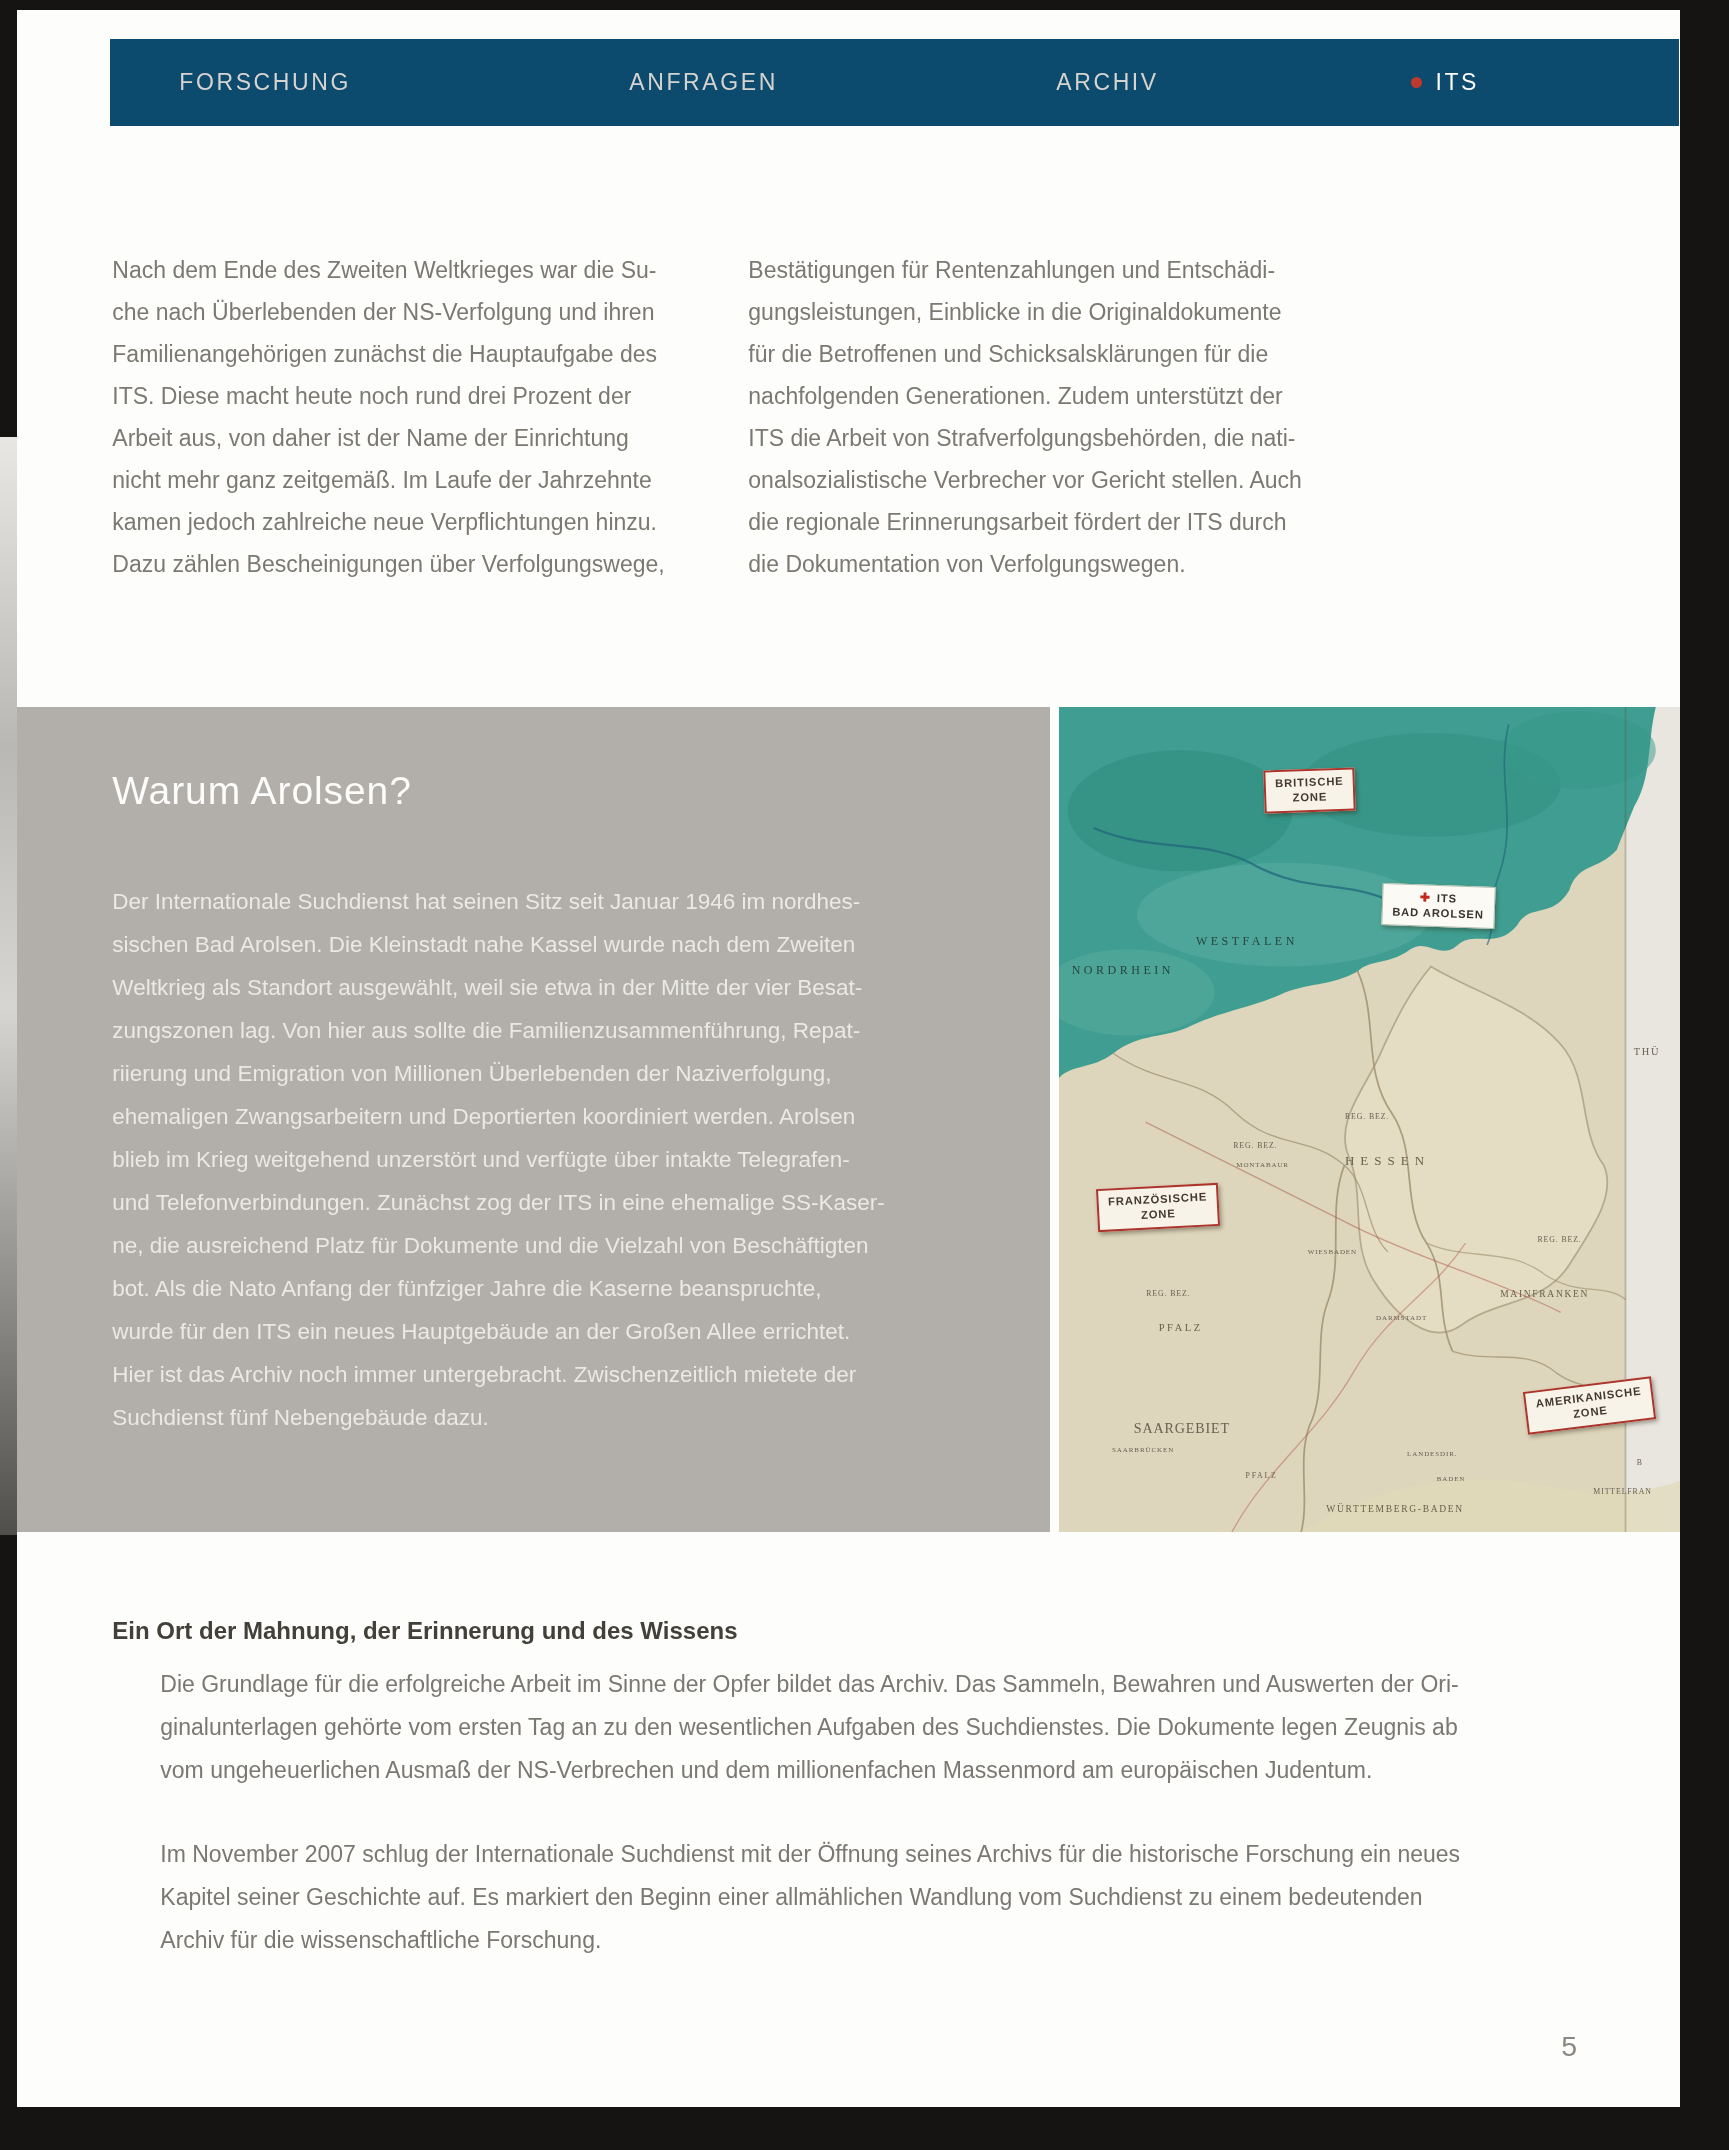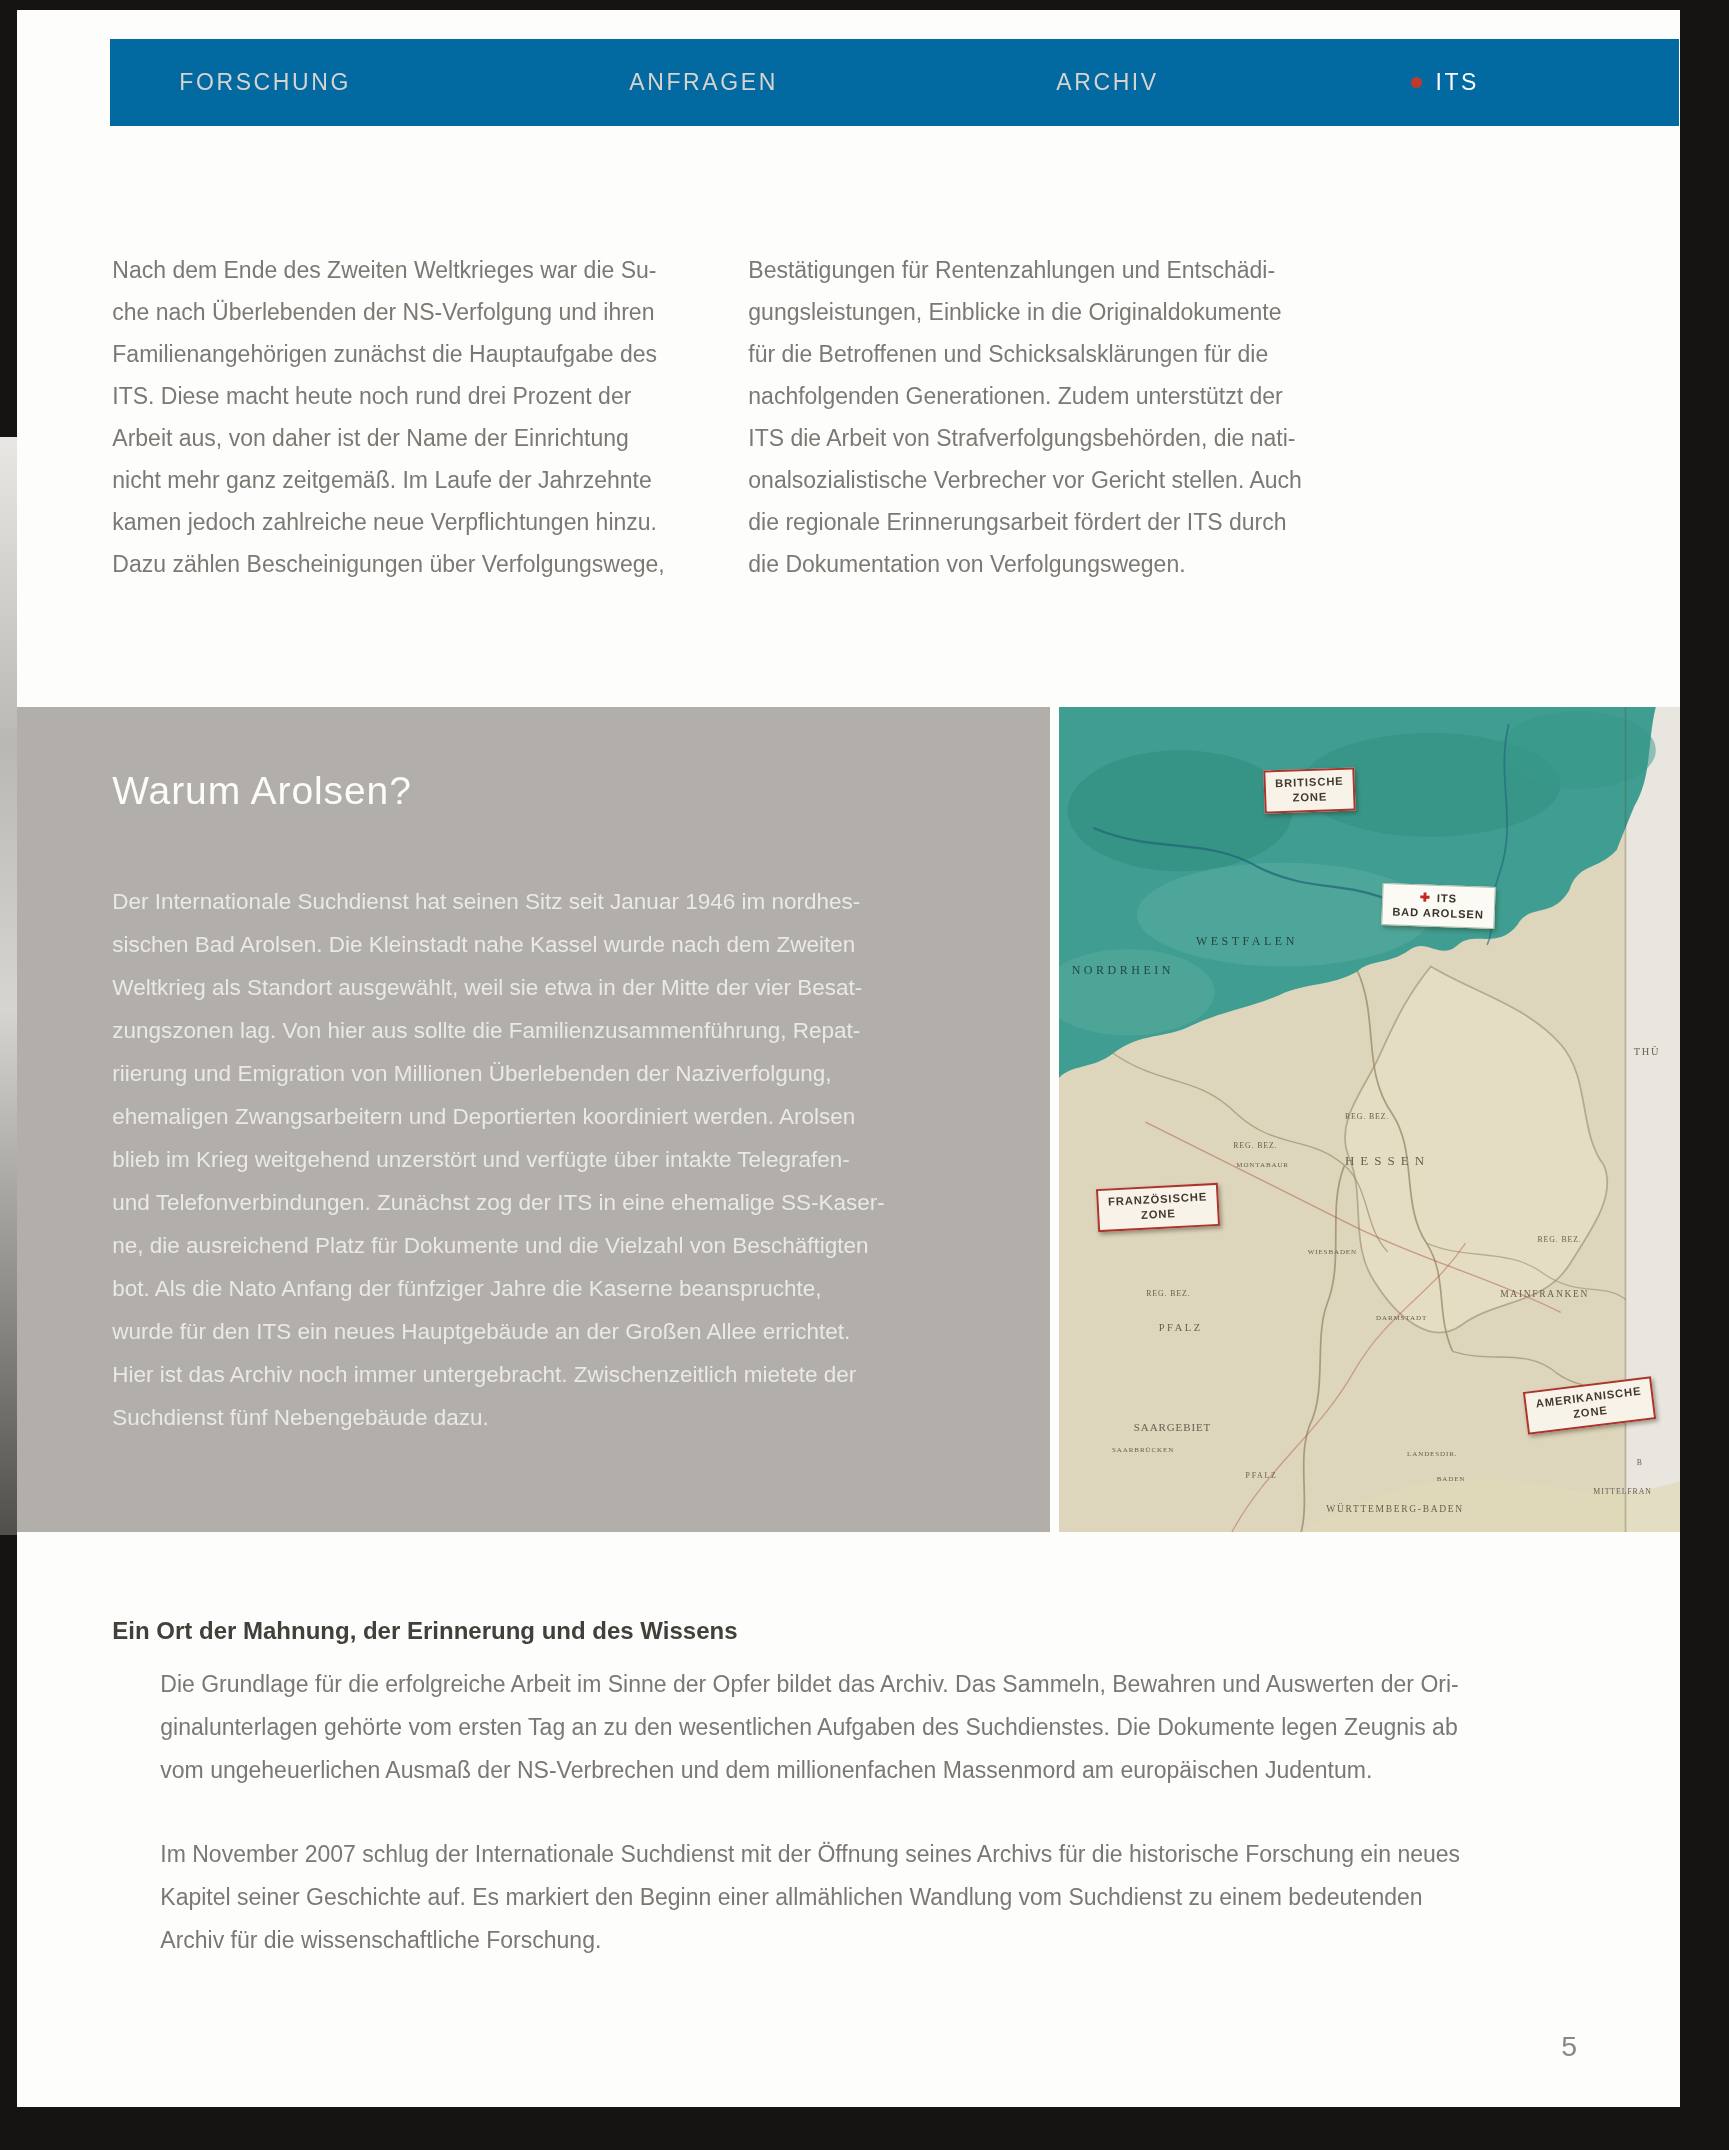--- a/index.html
+++ b/index.html
@@ -8,21 +8,21 @@
          font-family:"Liberation Sans", sans-serif; }
 
   .page { position:absolute; left:17.3px; top:10.4px; width:1663px; height:2097px;
           background:#fdfdfc; }
 
   .left-sliver { position:absolute; left:0; top:437px; width:17.3px; height:1098px;
     background:linear-gradient(180deg,#e9e7e3 0%,#bab8b4 28%,#d7d5d1 52%,#8f8d89 78%,#514f4b 100%); }
 
   
   .navbar { position:absolute; left:93px; top:28.5px; width:1569px; height:87px;
-            background:#0369a1; }
+            background:#0c4a6e; }
   .nav-item { position:absolute; top:0; height:87px; line-height:87px;
               font-size:23px; letter-spacing:2.6px; color:#d7d4d0; white-space:nowrap; }
   .nav-item.active { color:#fbfbfa; }
   .nav-forschung { left:69px; } .nav-anfragen { left:519px; }
   .nav-archiv { left:946px; }  .nav-its { left:1301px; }
   .red-dot { display:inline-block; width:11.2px; height:11.2px; border-radius:50%;
              background:#c0392e; margin-right:13px; vertical-align:1.7px; }
 
   
   .intro-col { position:absolute; top:239px; width:636px; font-size:23px;
@@ -158,21 +158,21 @@
         <span class="map-region-label" style="left: 46%; top: 49%; font-size: 7.8px; letter-spacing: 0.9px; color: rgb(106, 97, 82);">REG. BEZ.</span>
         <span class="map-region-label" style="left: 46%; top: 54%; font-size: 13px; letter-spacing: 6px; color: rgb(106, 95, 73);">HESSEN</span>
         <span class="map-region-label" style="left: 28%; top: 52.5%; font-size: 7.8px; letter-spacing: 0.9px; color: rgb(106, 97, 82);">REG. BEZ.</span>
         <span class="map-region-label" style="left: 28.5%; top: 55%; font-size: 7px; letter-spacing: 0.9px; color: rgb(106, 97, 82);">MONTABAUR</span>
         <span class="map-region-label" style="left: 40%; top: 65.5%; font-size: 7px; letter-spacing: 0.9px; color: rgb(106, 97, 82);">WIESBADEN</span>
         <span class="map-region-label" style="left: 77%; top: 64%; font-size: 7.8px; letter-spacing: 0.9px; color: rgb(106, 97, 82);">REG. BEZ.</span>
         <span class="map-region-label" style="left: 71%; top: 70.5%; font-size: 9.5px; letter-spacing: 1.7px; color: rgb(106, 95, 73);">MAINFRANKEN</span>
         <span class="map-region-label" style="left: 14%; top: 70.5%; font-size: 7.8px; letter-spacing: 0.9px; color: rgb(106, 97, 82);">REG. BEZ.</span>
         <span class="map-region-label" style="left: 16%; top: 74.5%; font-size: 10.4px; letter-spacing: 2.6px; color: rgb(106, 95, 73);">PFALZ</span>
         <span class="map-region-label" style="left: 51%; top: 73.5%; font-size: 7px; letter-spacing: 0.9px; color: rgb(106, 97, 82);">DARMSTADT</span>
-        <span class="map-region-label" style="left: 7%; top: 86.5%; font-size: 11px; letter-spacing: 0.9px; color: rgb(106, 97, 82); padding-left: 31px;">SAARGEBIET</span>
+        <span class="map-region-label" style="left: 7%; top: 86.5%; font-size: 14px; letter-spacing: 0.9px; color: rgb(106, 97, 82); padding-left: 31px;">SAARGEBIET</span>
         <span class="map-region-label" style="left: 8.5%; top: 89.5%; font-size: 7px; letter-spacing: 0.9px; color: rgb(106, 97, 82);">SAARBRÜCKEN</span>
         <span class="map-region-label" style="left: 30%; top: 92.5%; font-size: 7.8px; letter-spacing: 1.7px; color: rgb(106, 97, 82);">PFALZ</span>
         <span class="map-region-label" style="left: 56%; top: 90%; font-size: 7px; letter-spacing: 0.9px; color: rgb(106, 97, 82);">LANDESDIR.</span>
         <span class="map-region-label" style="left: 59%; top: 93%; font-size: 7px; letter-spacing: 0.9px; color: rgb(106, 97, 82); padding-left: 11px;">BADEN</span>
         <span class="map-region-label" style="left: 43%; top: 96.5%; font-size: 9.5px; letter-spacing: 1.7px; color: rgb(106, 95, 73);">WÜRTTEMBERG-BADEN</span>
         <span class="map-region-label" style="left: 86%; top: 94.5%; font-size: 7.8px; letter-spacing: 0.9px; color: rgb(106, 97, 82);">MITTELFRAN</span>
         <span class="map-region-label" style="left: 93%; top: 91%; font-size: 7.8px; color: rgb(106, 97, 82);">B</span>
       </div>
 
     <div class="plaque plaque-british">

